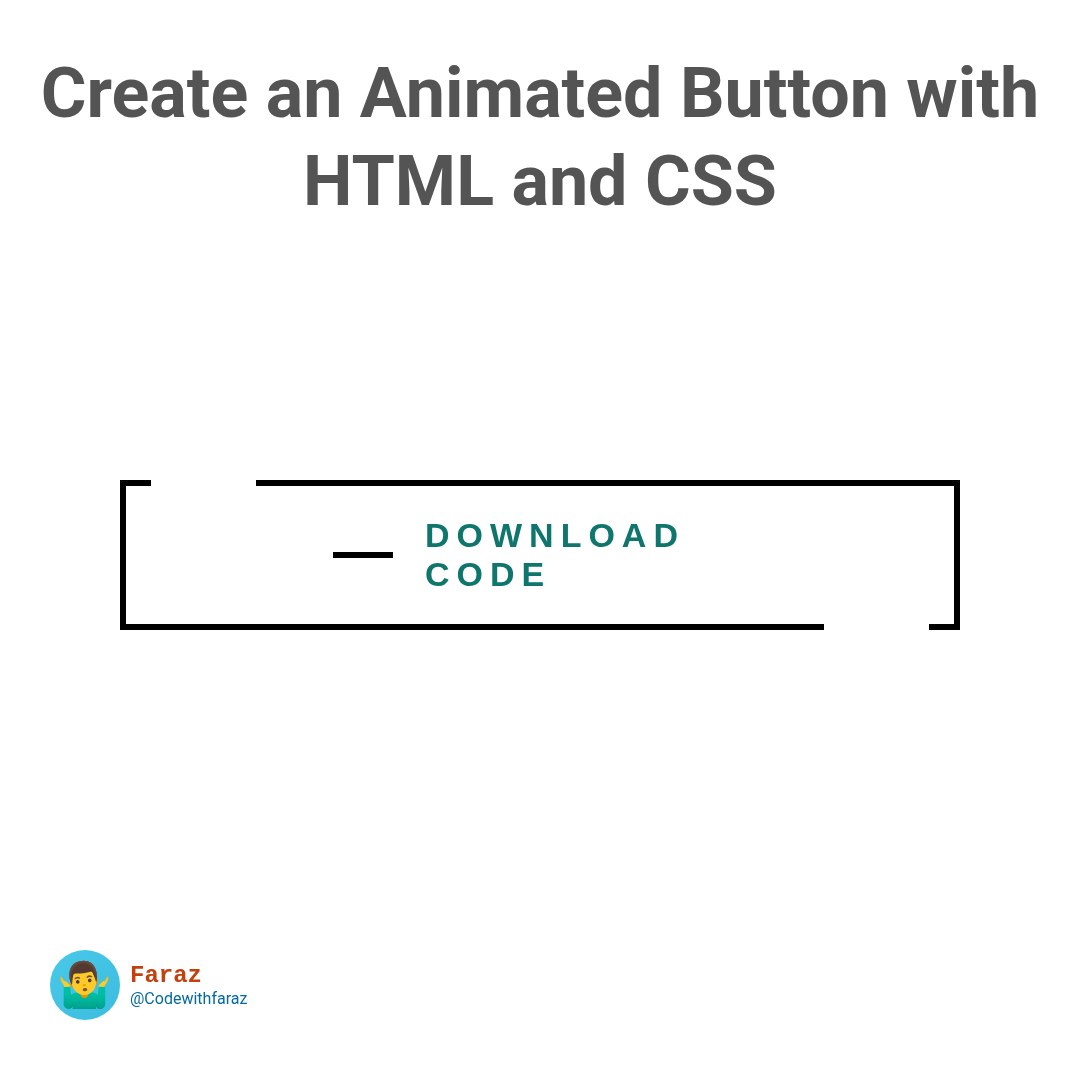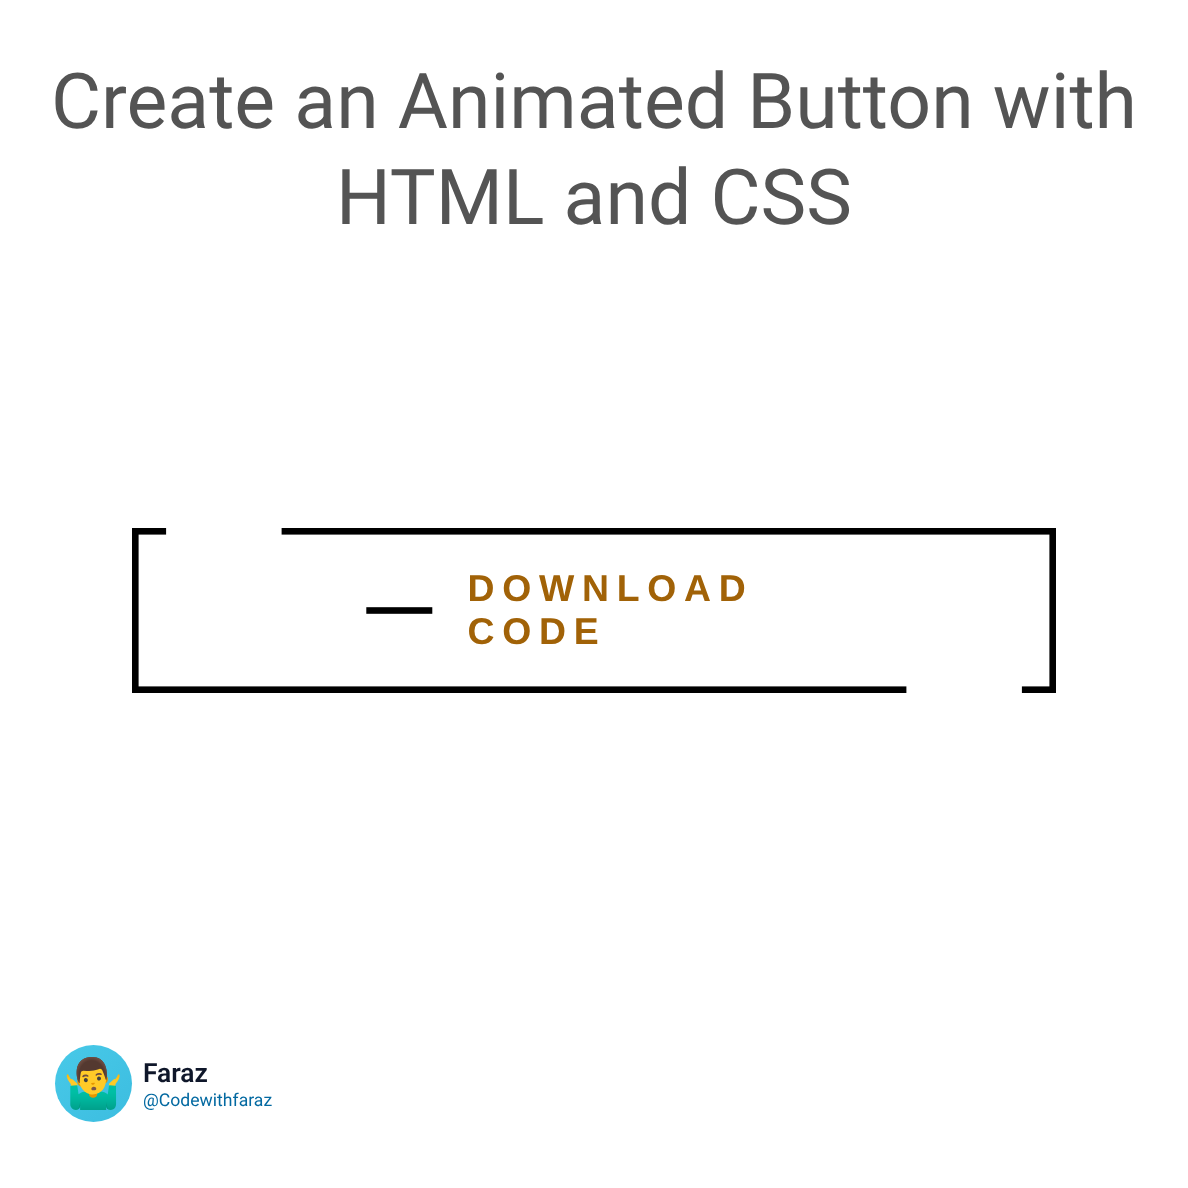--- a/index.html
+++ b/index.html
@@ -11,21 +11,21 @@
       width: 1080px;
       height: 1080px;
       background: #ffffff;
       font-family: -apple-system, BlinkMacSystemFont, 'Segoe UI', Roboto, sans-serif;
       position: relative;
     }
     .title {
       padding: 50px 24px 0;
       text-align: center;
       font-size: 70px;
-      font-weight: 400;
+      font-weight: 700;
       color: #545454;
       line-height: 1.25;
     }
     .button-container {
       position: absolute;
       top: 480px;
       left: 50%;
       transform: translateX(-50%);
       width: 840px;
       height: 150px;
@@ -63,21 +63,21 @@
     }
     .line {
       width: 75px;
       height: 6px;
       background: #000;
     }
     .button-text {
       font-size: 34px;
       font-weight: 700;
       letter-spacing: 7px;
-      color: #a16207;
+      color: #0f766e;
       text-transform: uppercase;
       font-family: Arial, sans-serif;
     }
     .author-section {
       position: absolute;
       bottom: 60px;
       left: 50px;
       display: flex;
       align-items: center;
       gap: 10px;
@@ -93,21 +93,22 @@
       font-size: 44px;
       overflow: hidden;
     }
     .author-info {
       display: flex;
       flex-direction: column;
     }
     .author-name {
       font-size: 24px;
       font-weight: 600;
-      color: #0f172a;
+      color: #c2410c;
+      font-family: Liberation Mono, monospace;
     }
     .author-handle {
       font-size: 16px;
       color: #0369a1;
     }
   </style>
 </head>
 <body>
 
 <h1 class="title">Create an Animated Button with HTML and CSS</h1>

